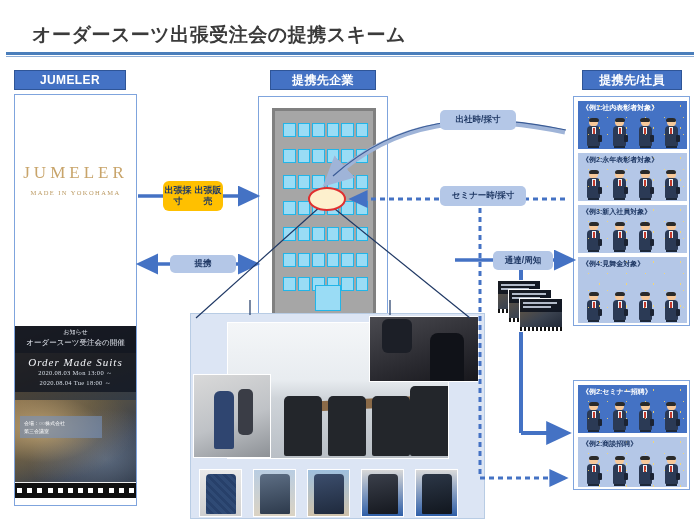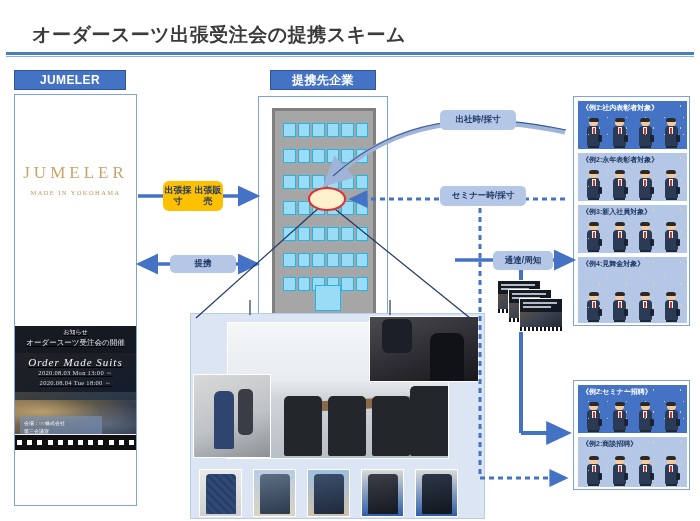--- a/index.html
+++ b/index.html
@@ -83,25 +83,24 @@
     font-size: 6.5px;
     letter-spacing: 1.4px;
     color: #bb9a63;
     margin-top: 6px;
   }
 
   
   #poster {
     position: absolute;
     left: 15px; top: 326px;
-    width: 121px; height: 124px;
+    width: 121px; height: 172px;
     overflow: hidden;
     background:
       linear-gradient(160deg,#6b5a42 0%, #4c4335 28%, #2d3a4a 60%, #1d2735 100%);
-    text-decoration: underline;
   }
   #poster-head {
     position: relative;
     height: 27px;
     background: rgba(12,18,30,0.86);
     color: #e8ecf4;
     text-align: center;
     padding-top: 2px;
   }
   #poster-head .l1 { font-size: 6px; line-height: 9px; }
@@ -488,20 +487,23 @@
         <span></span>
         <span></span>
         <span></span>
         <span></span>
         <span></span>
       </div>
     <div id="bldg-door"></div>
   </div>
   <div id="bldg-oval"></div>
 
+  <div class="sec-head" style="left:582px; top:70px; width:100px; height:20px;">
+    <span>提携先/社員</span>
+  </div>
   <div class="panel" id="emp-panel">
     <div class="pcard dark" style="top:4px">
       <div class="sparkles"></div>
       <div class="pcard-label">《例1:社内表彰者対象》</div>
       <div class="people">
         <div class="person">
             <div class="legs"></div>
             <div class="body"></div>
             <div class="shirt"></div>
             <div class="tie"></div>

